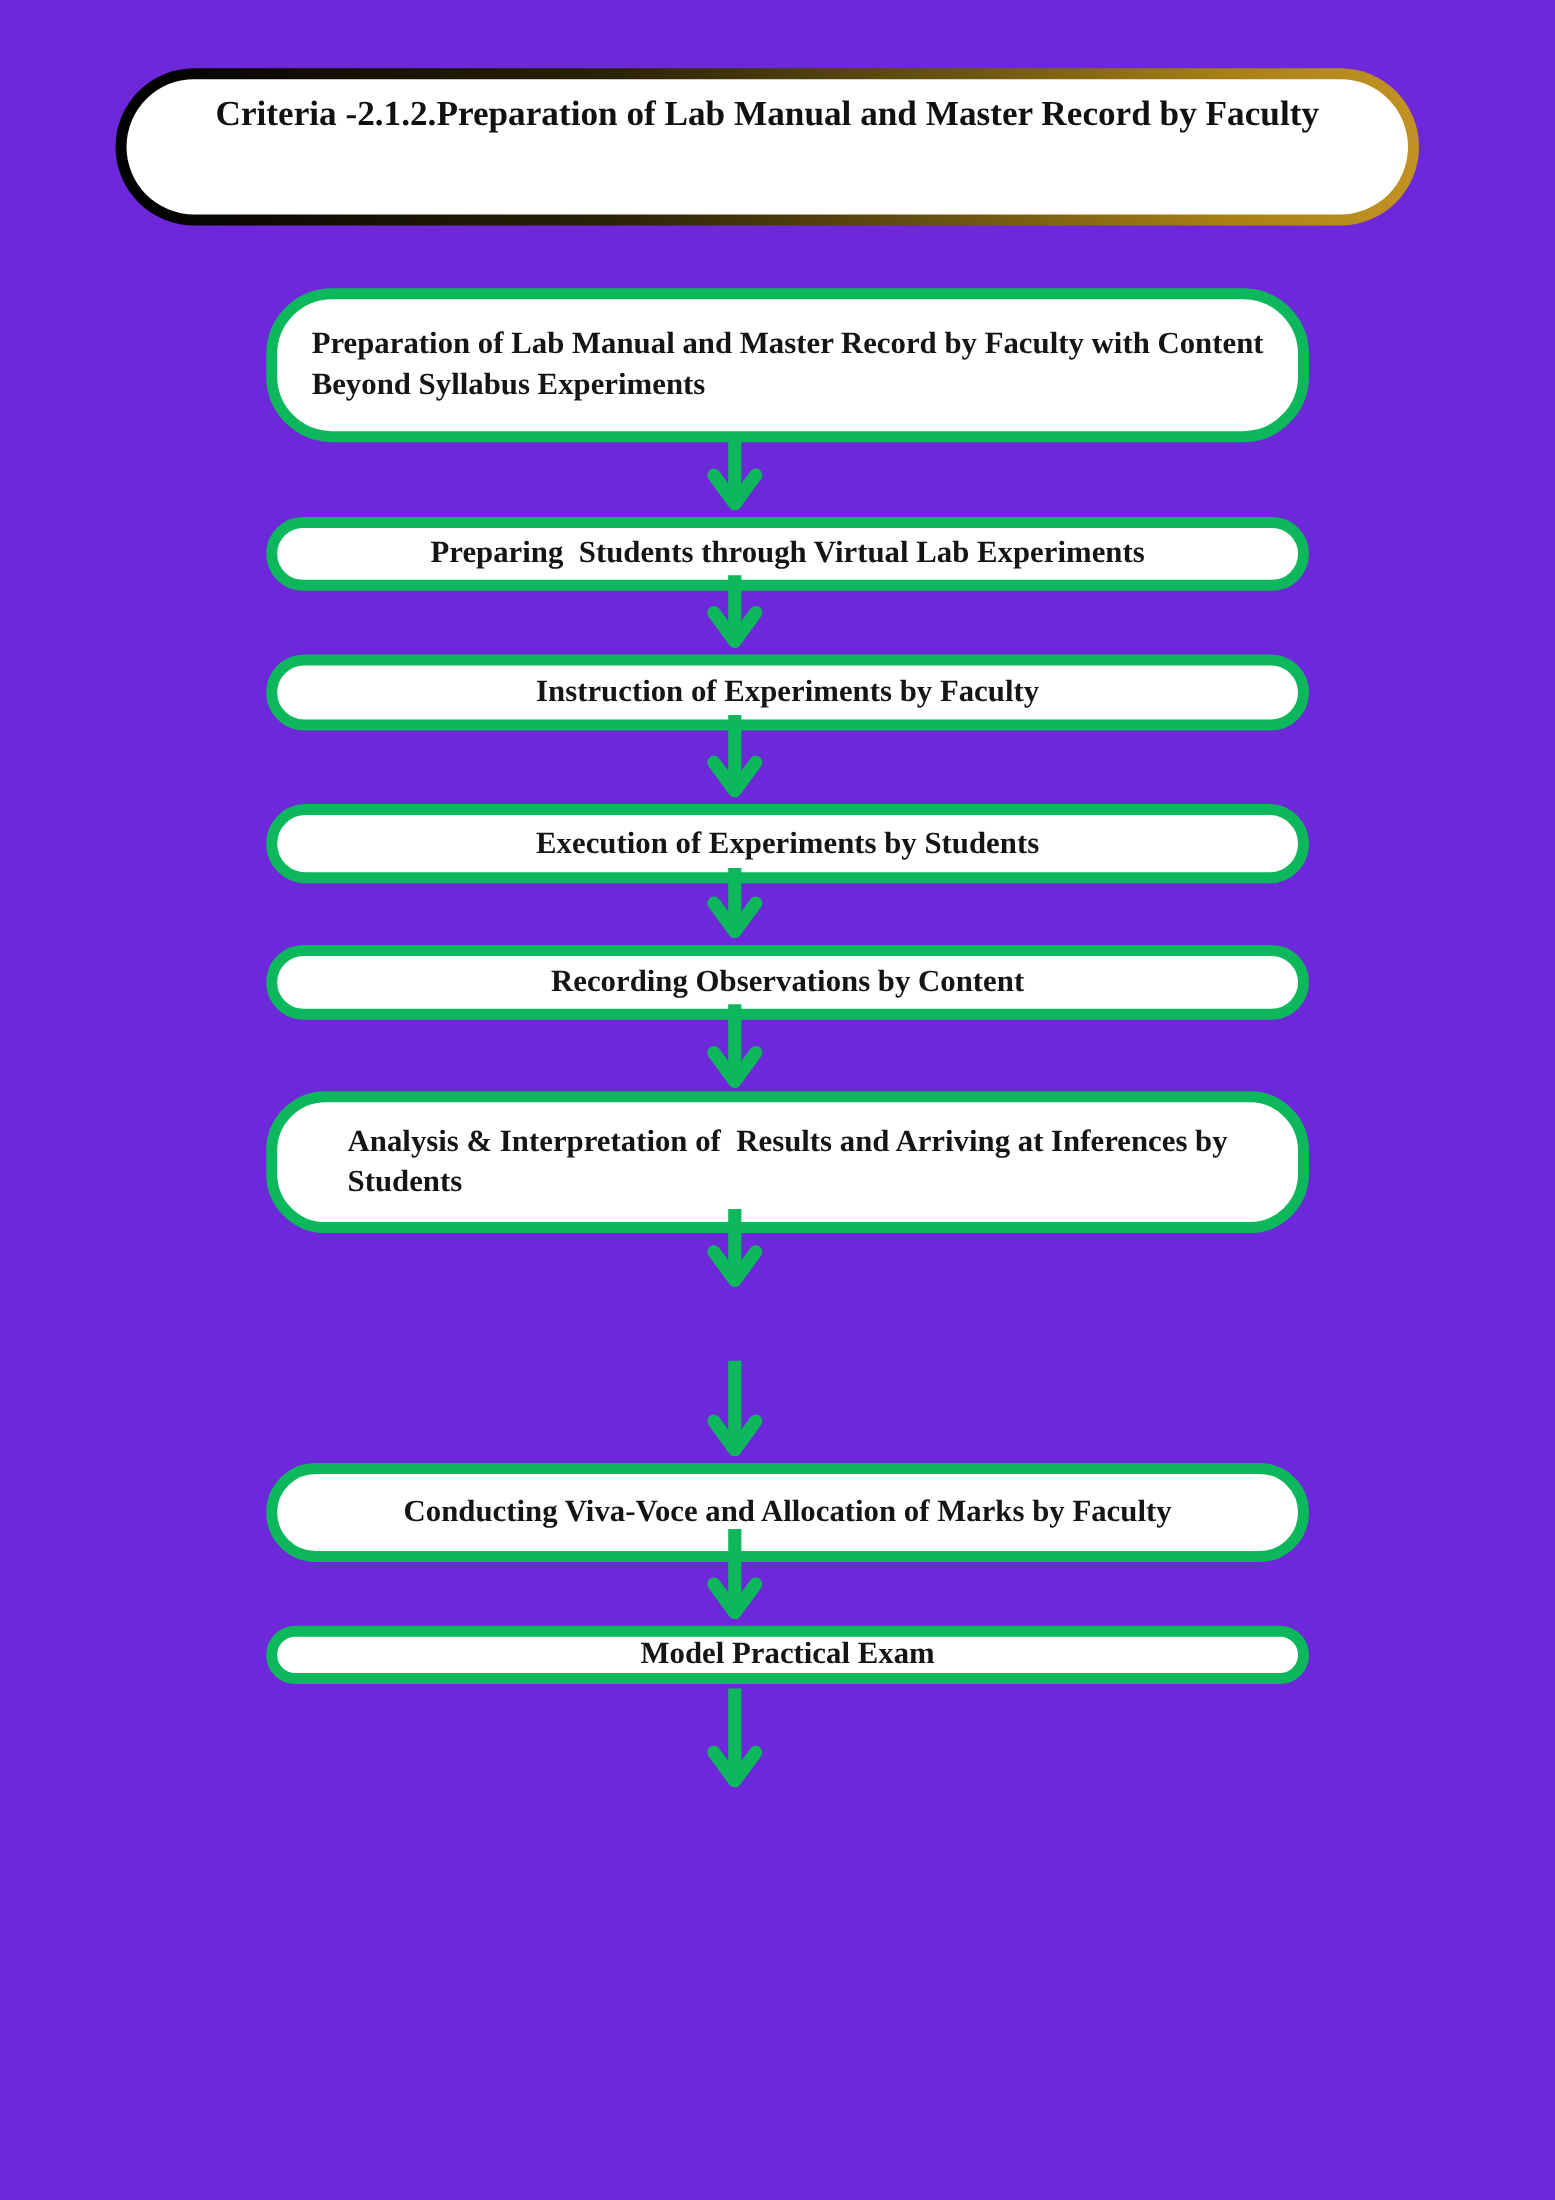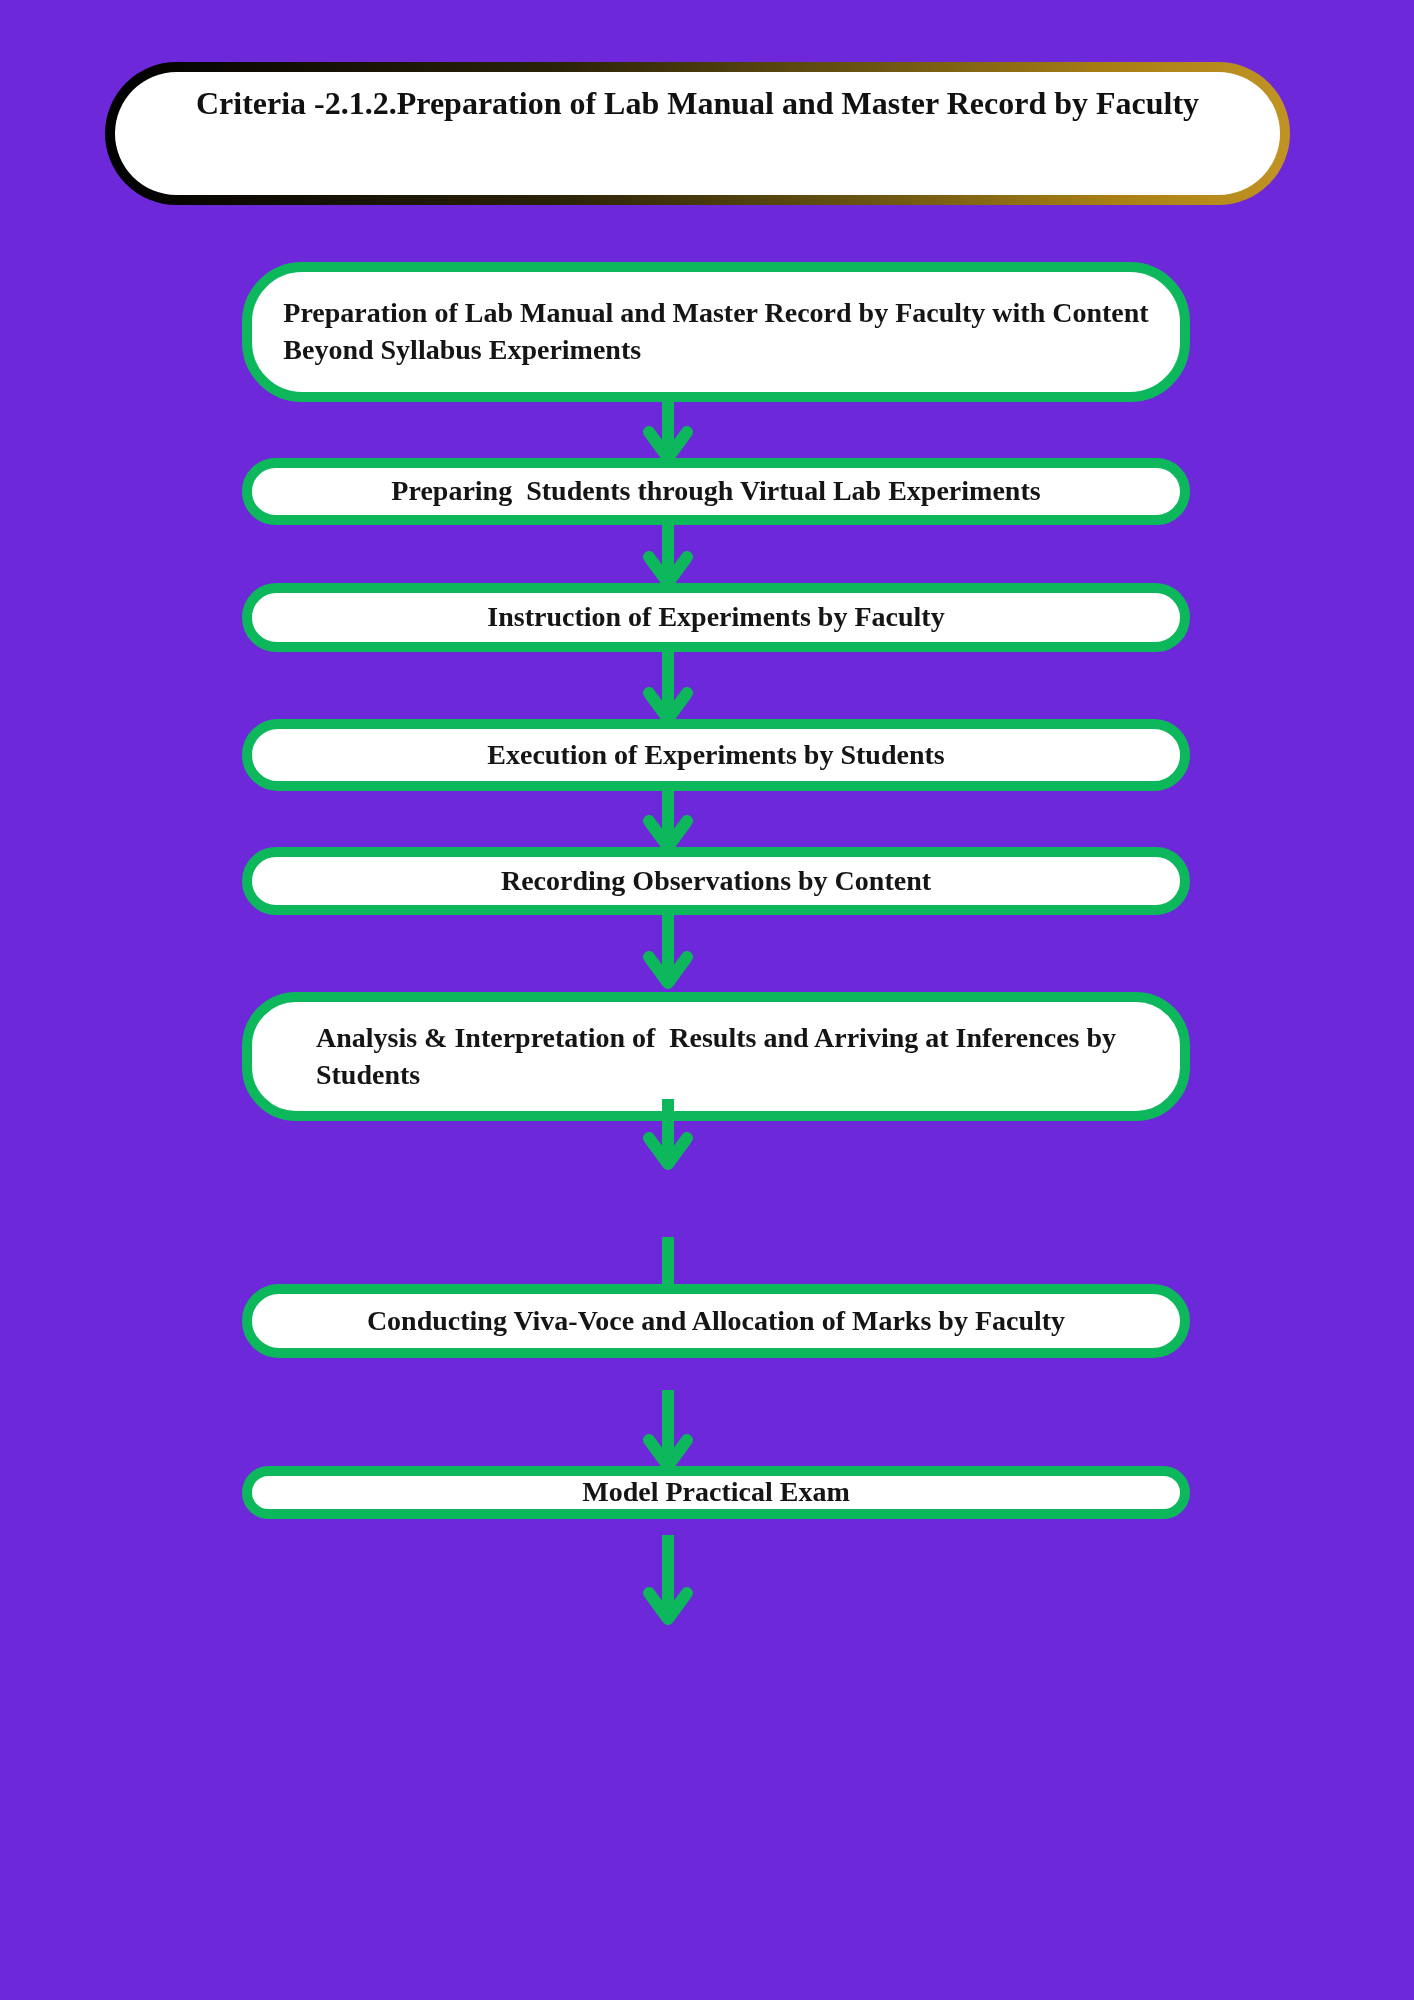--- a/index.html
+++ b/index.html
@@ -38,21 +38,21 @@
   }
   
   .fbox{
     position:absolute;
     left:242px;
     width:948px;
     background:#ffffff;
     border:10px solid var(--green,#0DB85C);
     box-sizing:border-box;
   }
-  .pill{border-radius:999px;}
+  .pill{border-radius:999px;margin-top:12px;}
   .flabel{
     width:100%; height:100%;
     display:flex;
     align-items:center;
     justify-content:center;
     text-align:left;
     font-size:28px;
     font-weight:bold;
     line-height:1.32;
     color:#151515;
@@ -125,21 +125,21 @@
   <div class="arrow" style="top:1097px;height:73px"><svg width="64" height="73" viewBox="0 0 64 73" xmlns="http://www.w3.org/2000/svg">
         <line x1="32" y1="2" x2="32" y2="59" stroke="#0DB85C" stroke-width="12"></line>
         <polyline points="13,41 32,67 51,41" fill="none" stroke="#0DB85C" stroke-width="12" stroke-linecap="round" stroke-linejoin="round"></polyline>
       </svg></div>
 
   <div class="arrow" style="top:1235px;height:89px"><svg width="64" height="89" viewBox="0 0 64 89" xmlns="http://www.w3.org/2000/svg">
         <line x1="32" y1="2" x2="32" y2="75" stroke="#0DB85C" stroke-width="12"></line>
         <polyline points="13,57 32,83 51,57" fill="none" stroke="#0DB85C" stroke-width="12" stroke-linecap="round" stroke-linejoin="round"></polyline>
       </svg></div>
 
-  <div class="fbox pill" style="top:1284px;height:74px">
+  <div class="fbox pill" style="top:1318px;height:90px">
     <div class="flabel">Conducting Viva-Voce and Allocation of Marks by Faculty</div>
   </div>
   <div class="arrow" style="top:1388px;height:84px"><svg width="64" height="84" viewBox="0 0 64 84" xmlns="http://www.w3.org/2000/svg">
         <line x1="32" y1="2" x2="32" y2="70" stroke="#0DB85C" stroke-width="12"></line>
         <polyline points="13,52 32,78 51,52" fill="none" stroke="#0DB85C" stroke-width="12" stroke-linecap="round" stroke-linejoin="round"></polyline>
       </svg></div>
 
   <div class="fbox pill" style="top:1466px;height:53px">
     <div class="flabel">Model Practical Exam</div>
   </div>

